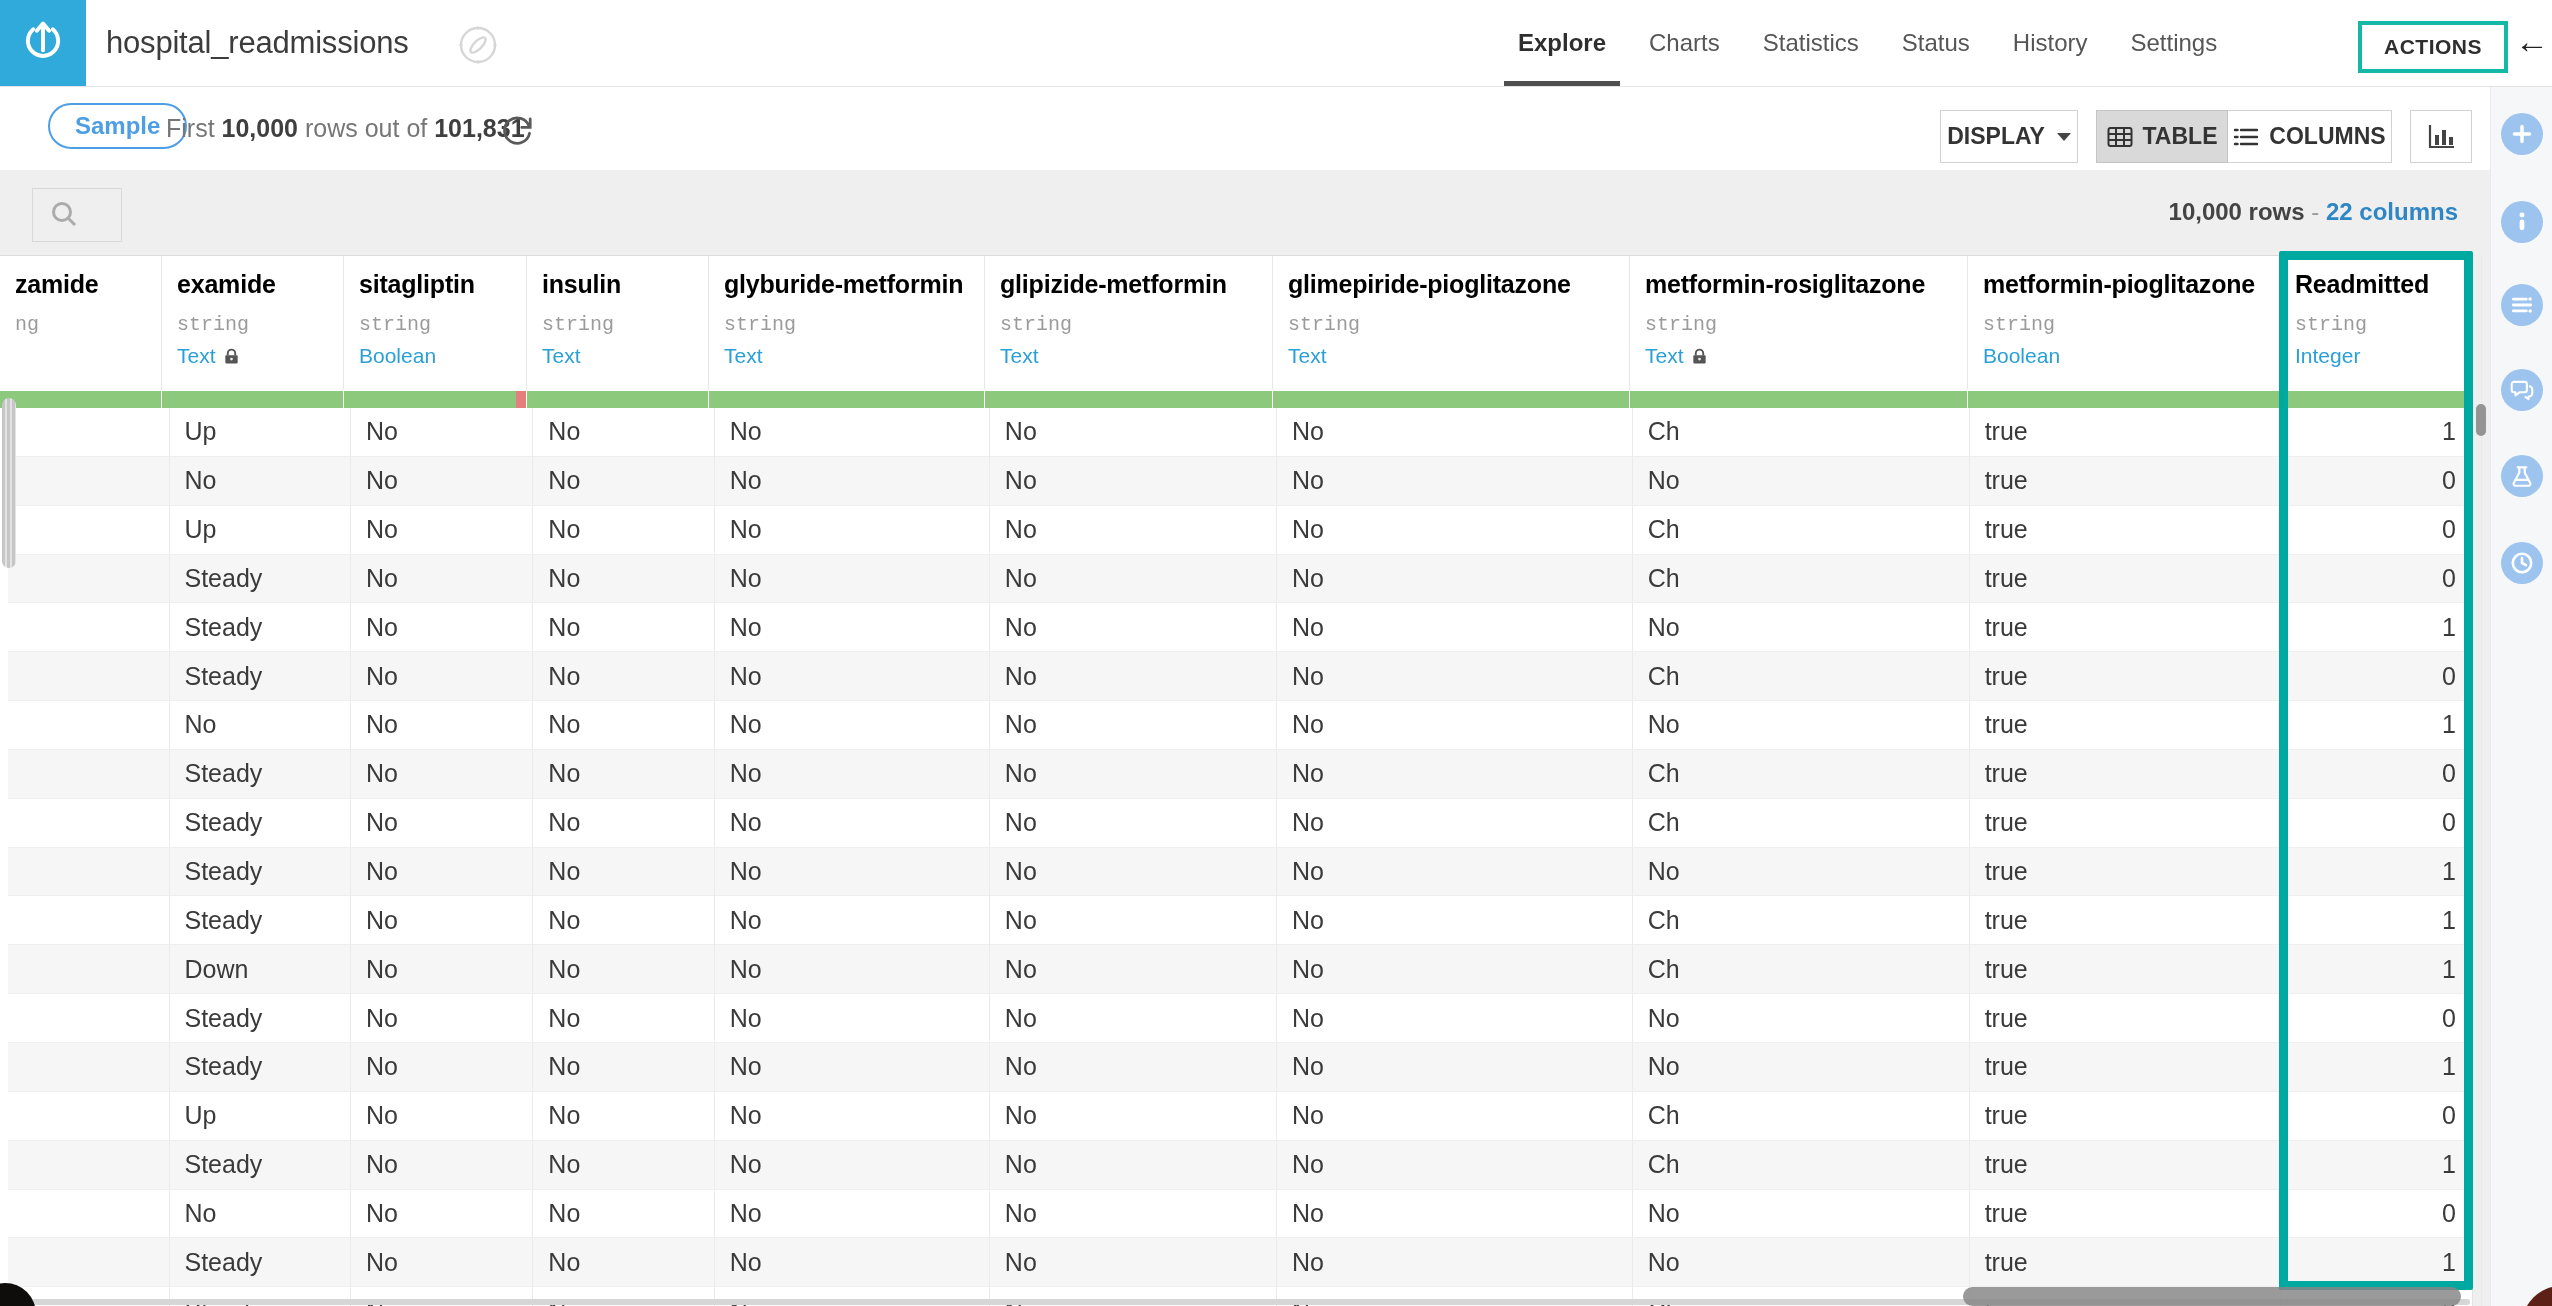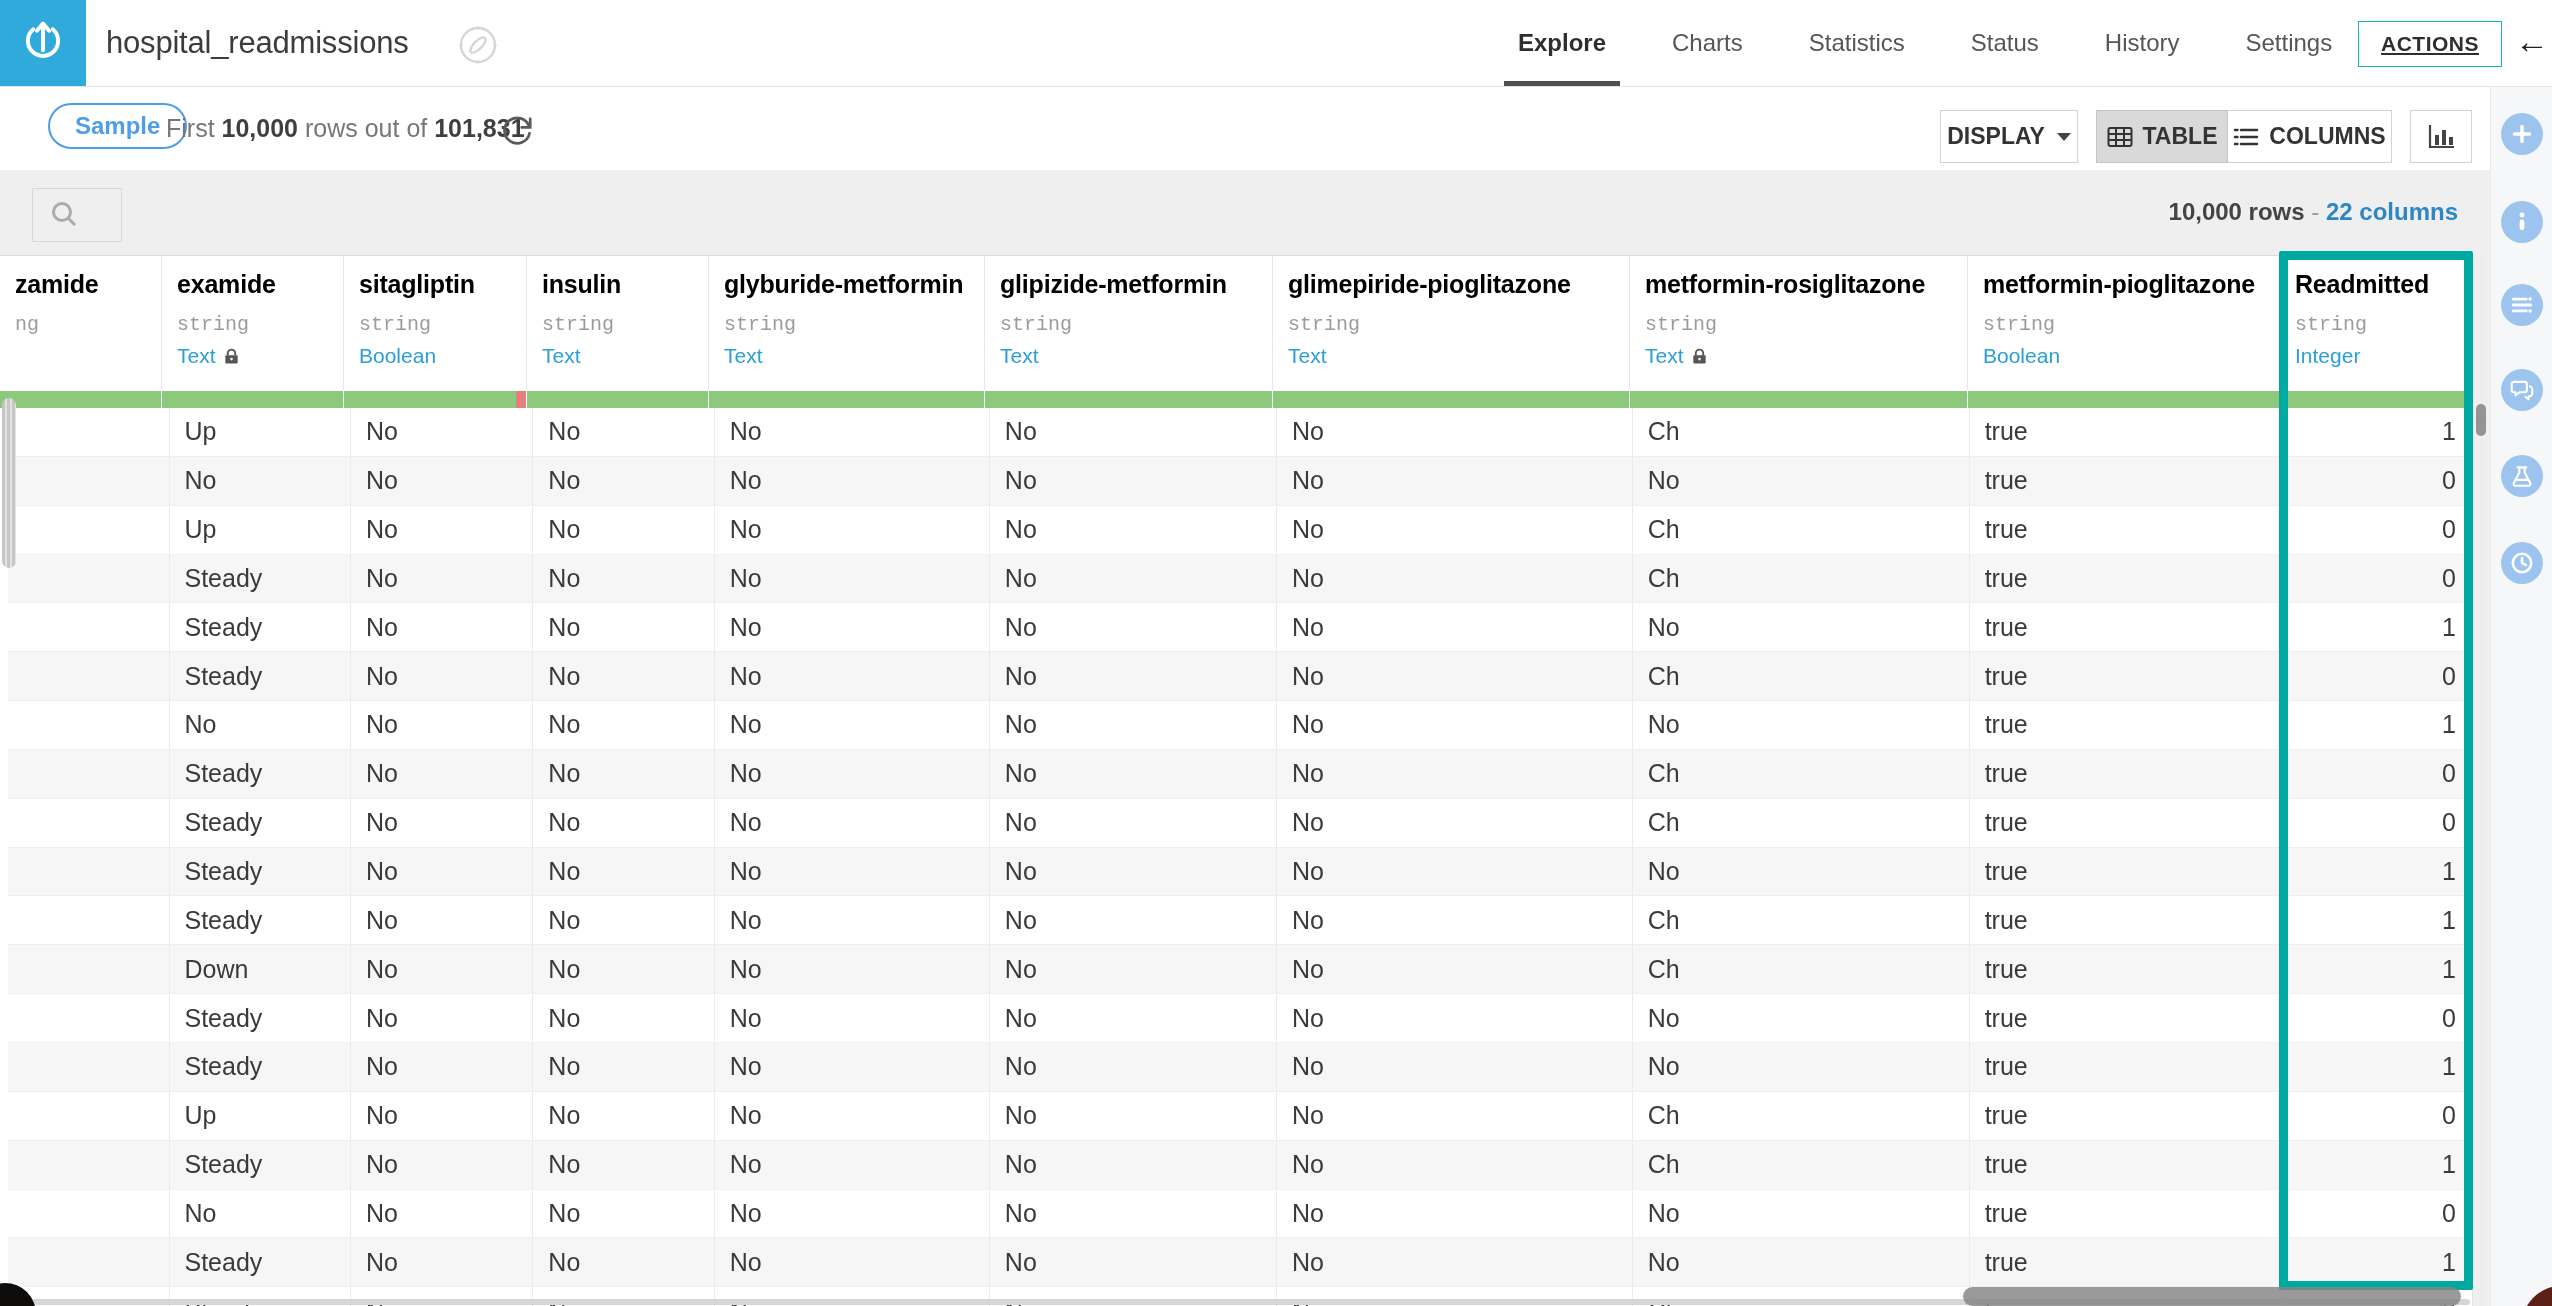--- a/index.html
+++ b/index.html
@@ -6,26 +6,26 @@
   body{
     width:2552px;height:1306px;position:relative;overflow:hidden;
     background:#ffffff;font-family:"Liberation Sans",sans-serif;
     -webkit-font-smoothing:antialiased;
   }
   
   .topbar{position:absolute;left:0;top:0;width:2552px;height:86px;background:#fff;border-bottom:1px solid #e4e4e4;z-index:30;}
   .logo{position:absolute;left:0;top:0;width:86px;height:86px;background:#2faadb;display:flex;align-items:center;justify-content:center;}
   .ds-title{position:absolute;left:106px;top:0;height:86px;line-height:86px;font-size:31px;color:#3c3c3c;font-weight:500;letter-spacing:-.2px;}
   .compass{position:absolute;left:456px;top:23px;width:44px;height:44px;}
-  .tabbar{position:absolute;left:1504px;top:0;height:86px;display:flex;gap:38px;align-items:stretch;}
+  .tabbar{position:absolute;left:1504px;top:0;height:86px;display:flex;gap:15px;align-items:stretch;}
   .tab{position:relative;display:flex;align-items:center;padding:0 14px;font-size:24px;color:#565656;cursor:pointer;white-space:nowrap;}
   .tab.active{color:#2e2e2e;font-weight:700;}
   .tab.active::after{content:"";position:absolute;left:0;right:0;bottom:0;height:5px;background:#4f4f4f;}
-  .actions-btn{position:absolute;left:2358px;top:21px;height:44px;padding:0 22px;border:1px solid #14b8a6;background:#fff;
-    display:flex;align-items:center;font-size:21px;font-weight:700;color:#2e2e2e;letter-spacing:.5px;text-decoration:underline;}
+  .actions-btn{position:absolute;left:2358px;top:21px;height:44px;padding:0 22px;border:4px solid #14b8a6;background:#fff;
+    display:flex;align-items:center;font-size:21px;font-weight:700;color:#2e2e2e;letter-spacing:.5px;}
   .panel-collapse{position:absolute;left:2512px;top:0;width:40px;height:86px;line-height:82px;text-align:center;font-size:34px;color:#222;cursor:pointer;}
   
   .toolbar{position:absolute;left:0;top:86px;width:2490px;height:84px;background:#fff;}
   .sample-pill{position:absolute;left:48px;top:17px;height:46px;padding:0 25px;border:2px solid #4e9ee6;border-radius:26px;
     display:flex;align-items:center;font-size:24px;font-weight:600;color:#4e9ee6;box-sizing:border-box;cursor:pointer;}
   .sample-text{position:absolute;left:166px;top:0;height:84px;line-height:84px;font-size:25px;color:#767676;}
   .sample-text b{color:#3f3f3f;font-weight:700;}
   .refresh{position:absolute;left:498px;top:24px;width:38px;height:38px;cursor:pointer;}
   .display-btn{position:absolute;left:1940px;top:24px;width:138px;height:53px;border:1px solid #d2d2d2;background:#fff;box-sizing:border-box;
     display:flex;align-items:center;justify-content:center;gap:12px;font-size:23px;font-weight:700;color:#333;cursor:pointer;}

